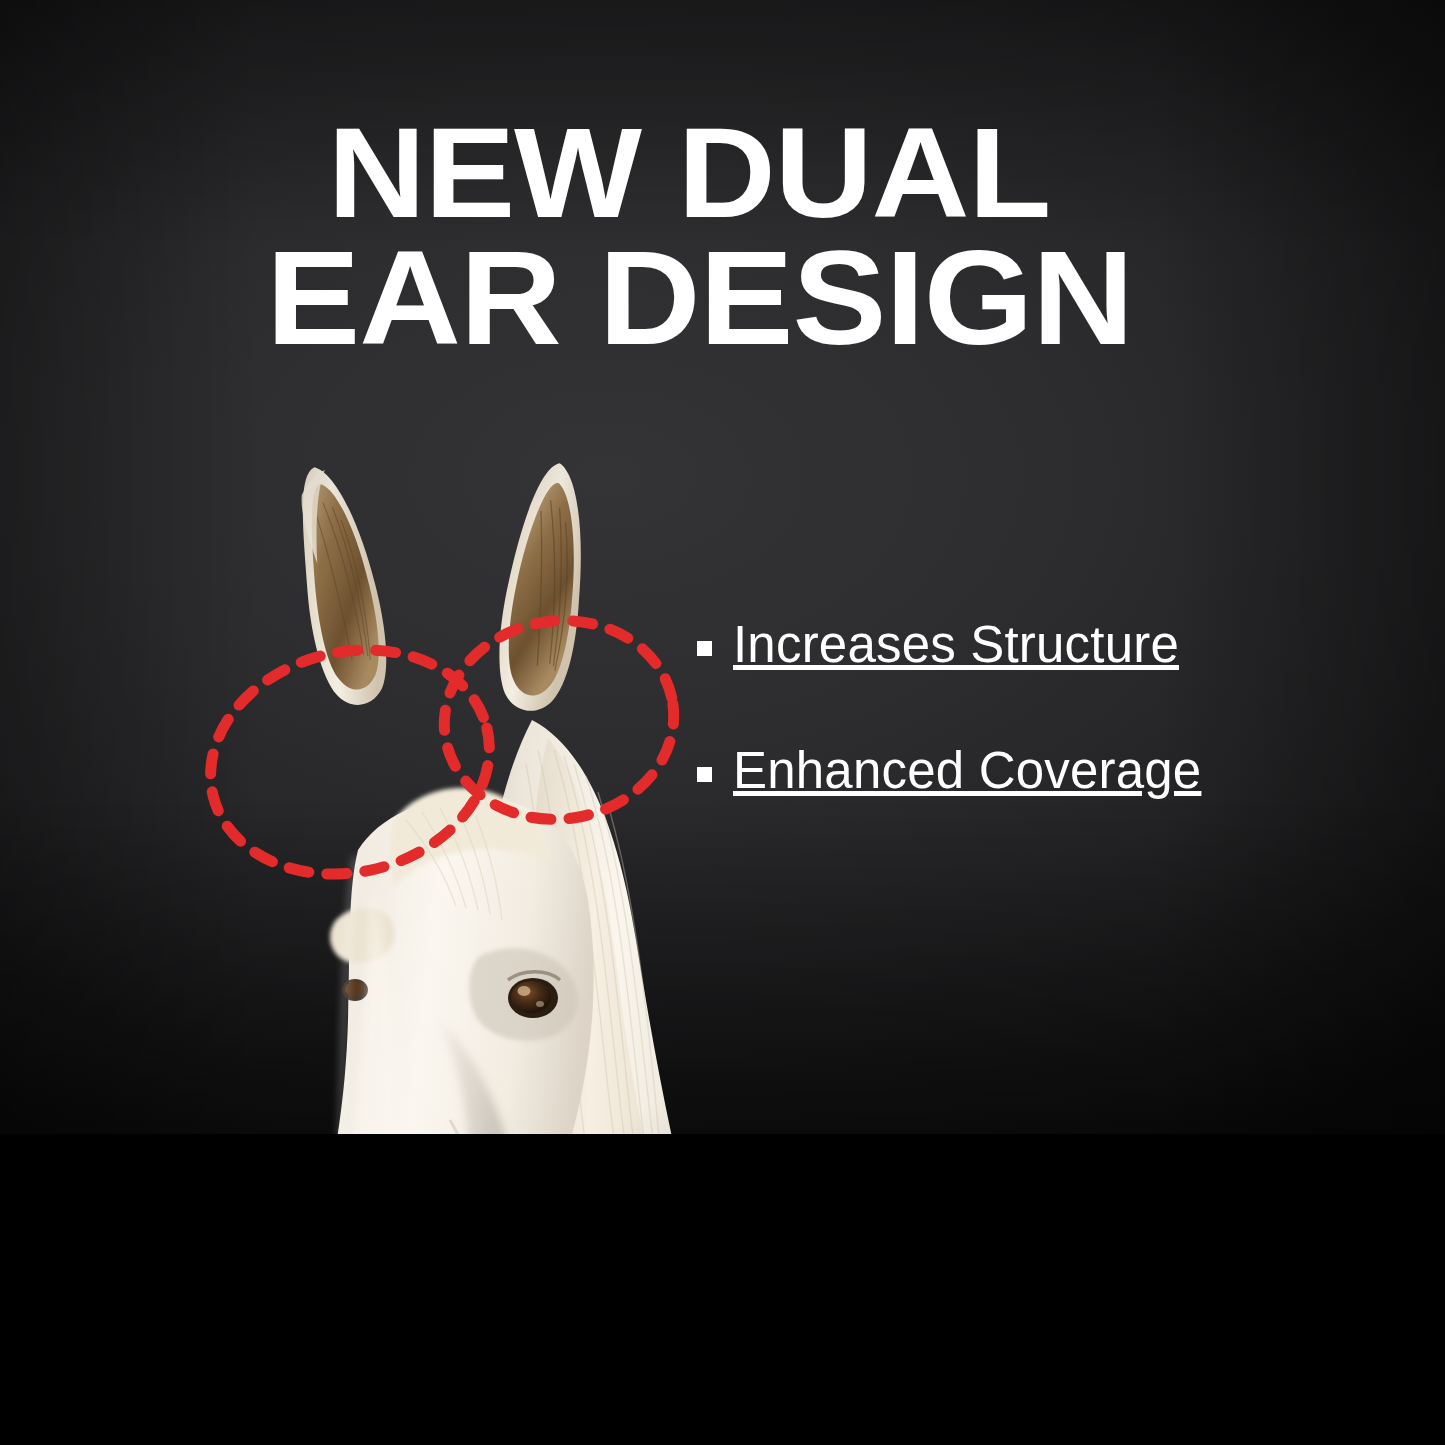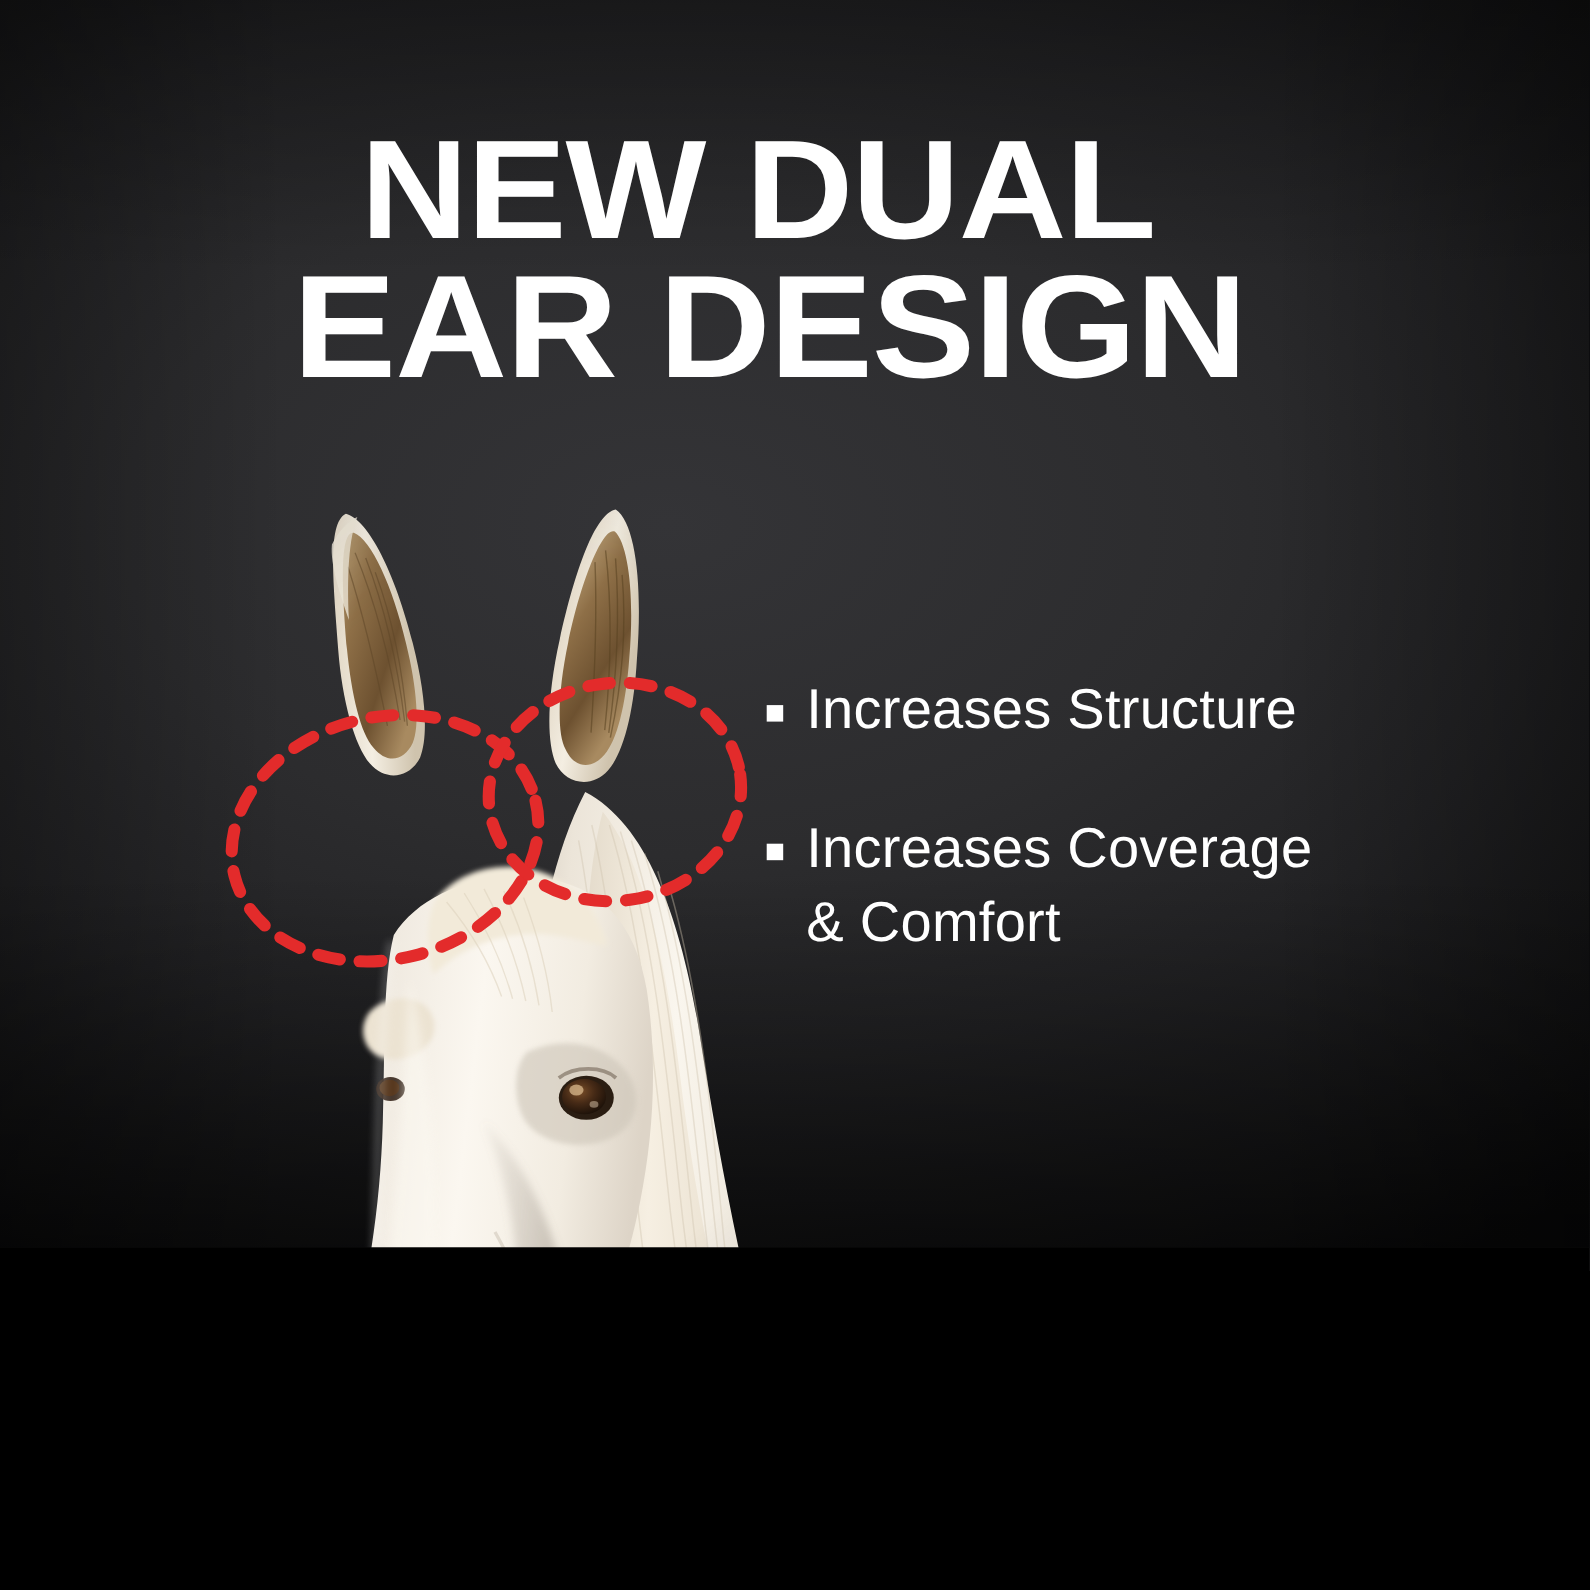--- a/index.html
+++ b/index.html
@@ -68,20 +68,21 @@
     background:#ffffff;
     margin-top:29px;
     margin-right:21px;
   }
   .bullet-text {
     color:#ffffff;
     font-size:51px;
     line-height:1.3;
     font-weight:400;
     letter-spacing:0.2px;
+    text-decoration:underline;
   }
 
   
   .horse-stage {
     position:absolute;
     left:150px;
     top:420px;
     width:640px;
     height:1000px;
     -webkit-mask-image: radial-gradient(ellipse 78% 60% at 52% 42%, #000 55%, rgba(0,0,0,0.92) 72%, rgba(0,0,0,0) 100%);
@@ -311,22 +312,21 @@
     <div class="bullet-item">
       <span class="bullet-marker"></span>
       <span class="bullet-text">
         <span>Increases Structure</span><br>
       </span>
     </div>
 
     <div class="bullet-item">
       <span class="bullet-marker"></span>
       <span class="bullet-text">
-        <span>Increases Coverage</span><br>
-        <span>&amp; Comfort</span>
+        <span>Enhanced Coverage</span><br>
       </span>
     </div>
 
   </div>
 
   <div class="logo">
     <svg viewBox="0 0 152 162" style="width:100%;height:100%;">
       <path d="M76 2 L148 40 L148 96 C148 128 116 150 76 160 C36 150 4 128 4 96 L4 40 Z" fill="#ffffff"></path>
 
       <g fill="#231f20">

